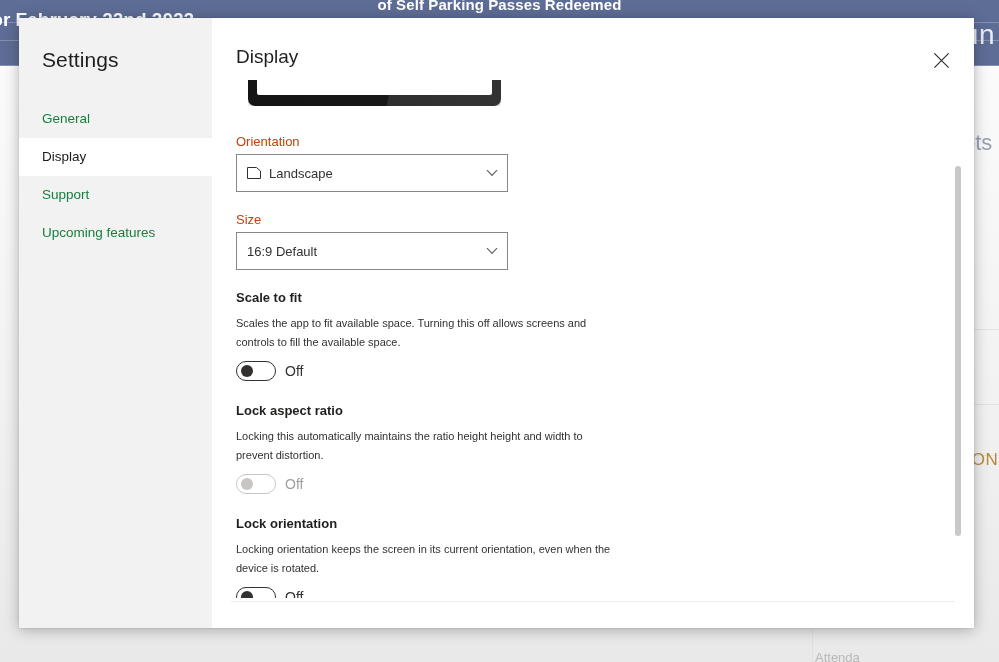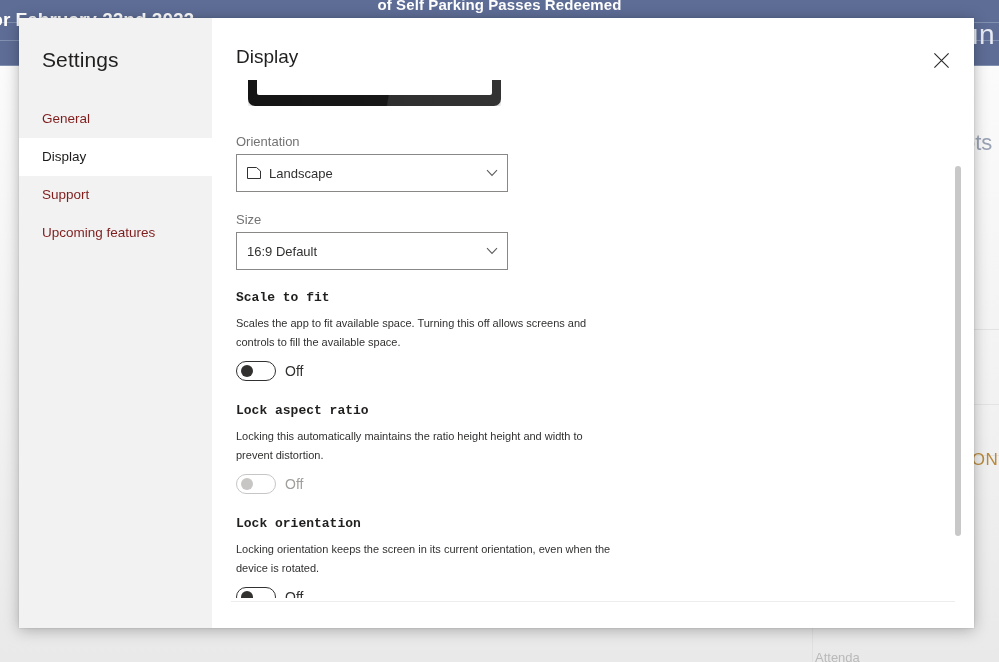--- a/index.html
+++ b/index.html
@@ -138,21 +138,21 @@
     padding: 0 0 0 23px;
     margin-bottom: 28px;
     font-weight: 400;
     letter-spacing: .1px;
   }
   .nav-item {
     height: 38px;
     line-height: 38px;
     padding-left: 23px;
     font-size: 13.5px;
-    color: #7f1d1d;
+    color: #15803d;
     cursor: pointer;
     background: transparent;
     user-select: none;
   }
   .nav-item.selected {
     background: #ffffff;
     color: #1b1a19;
   }
 
   
@@ -228,21 +228,21 @@
     left: 9px;
     top: -63px;
     width: 235px;
     height: 96px;
     background: #ffffff;
     border-radius: 2px;
   }
 
   .field-label {
     font-size: 13px;
-    color: #737373;
+    color: #c2410c;
     margin-bottom: 5px;
   }
   .dropdown {
     position: relative;
     width: 272px;
     height: 38px;
     border: 1px solid #8a8886;
     background: #ffffff;
     box-sizing: border-box;
     display: flex;
@@ -266,21 +266,20 @@
     margin-right: 8px;
     color: #323130;
   }
 
   .setting-block { margin-bottom: 22px; }
   .setting-title {
     font-size: 13px;
     font-weight: bold;
     color: #201f1e;
     margin-bottom: 9px;
-    font-family: Liberation Mono, monospace;
   }
   .setting-desc {
     font-size: 11px;
     line-height: 18.5px;
     color: #323130;
     max-width: 382px;
     margin-bottom: 10px;
   }
   .toggle-row {
     display: flex;

